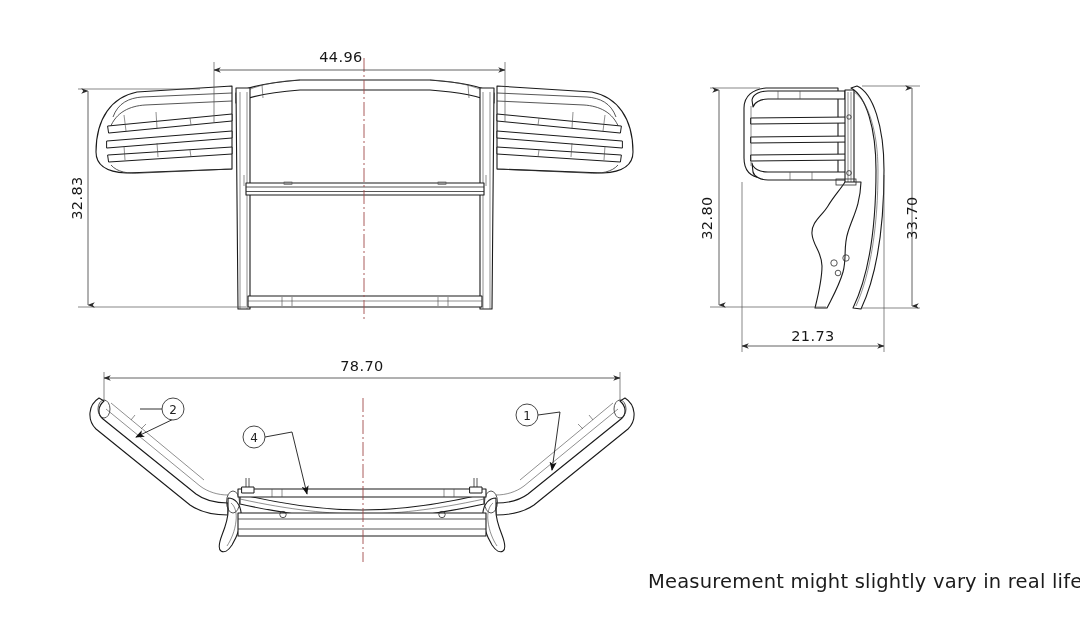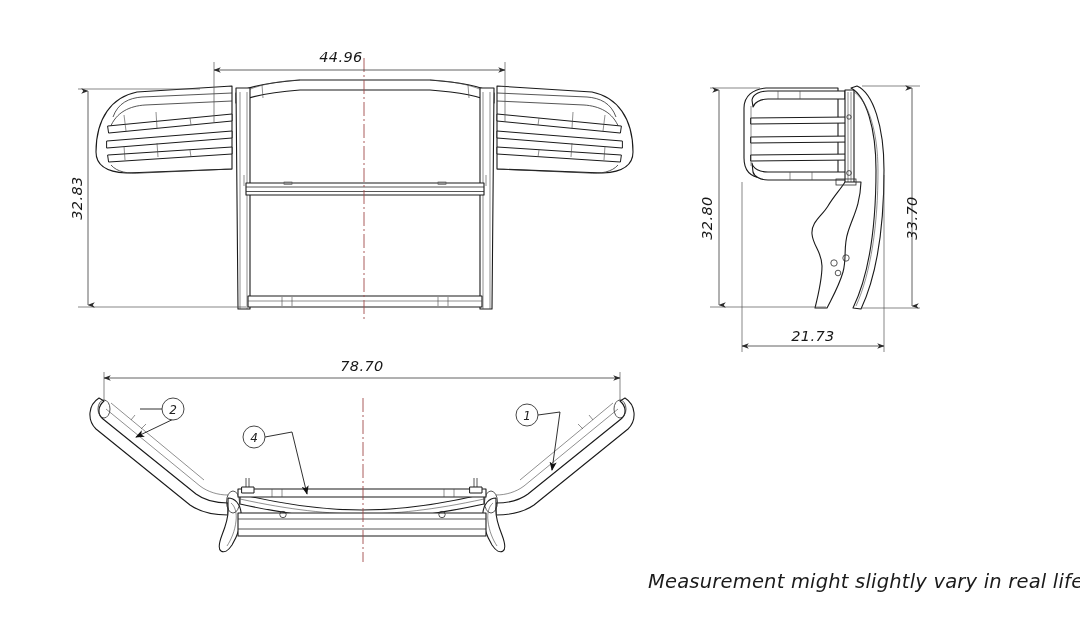--- a/index.html
+++ b/index.html
@@ -12,21 +12,20 @@
     height: 623px;
     overflow: hidden;
     font-family: "DejaVu Sans", sans-serif;
     position: relative;
   }
   #drawing-root {
     position: absolute;
     inset: 0;
     width: 1080px;
     height: 623px;
-    font-style: italic;
   }
   svg#cad {
     display: block;
     width: 1080px;
     height: 623px;
     background: #ffffff;
   }
   .part { fill: #ffffff; stroke: #1a1a1a; stroke-width: 1; stroke-linejoin: round; stroke-linecap: round; }
   .part-thin { fill: none; stroke: #2b2b2b; stroke-width: 0.8; }
   .part-hair { fill: none; stroke: #444444; stroke-width: 0.6; }

